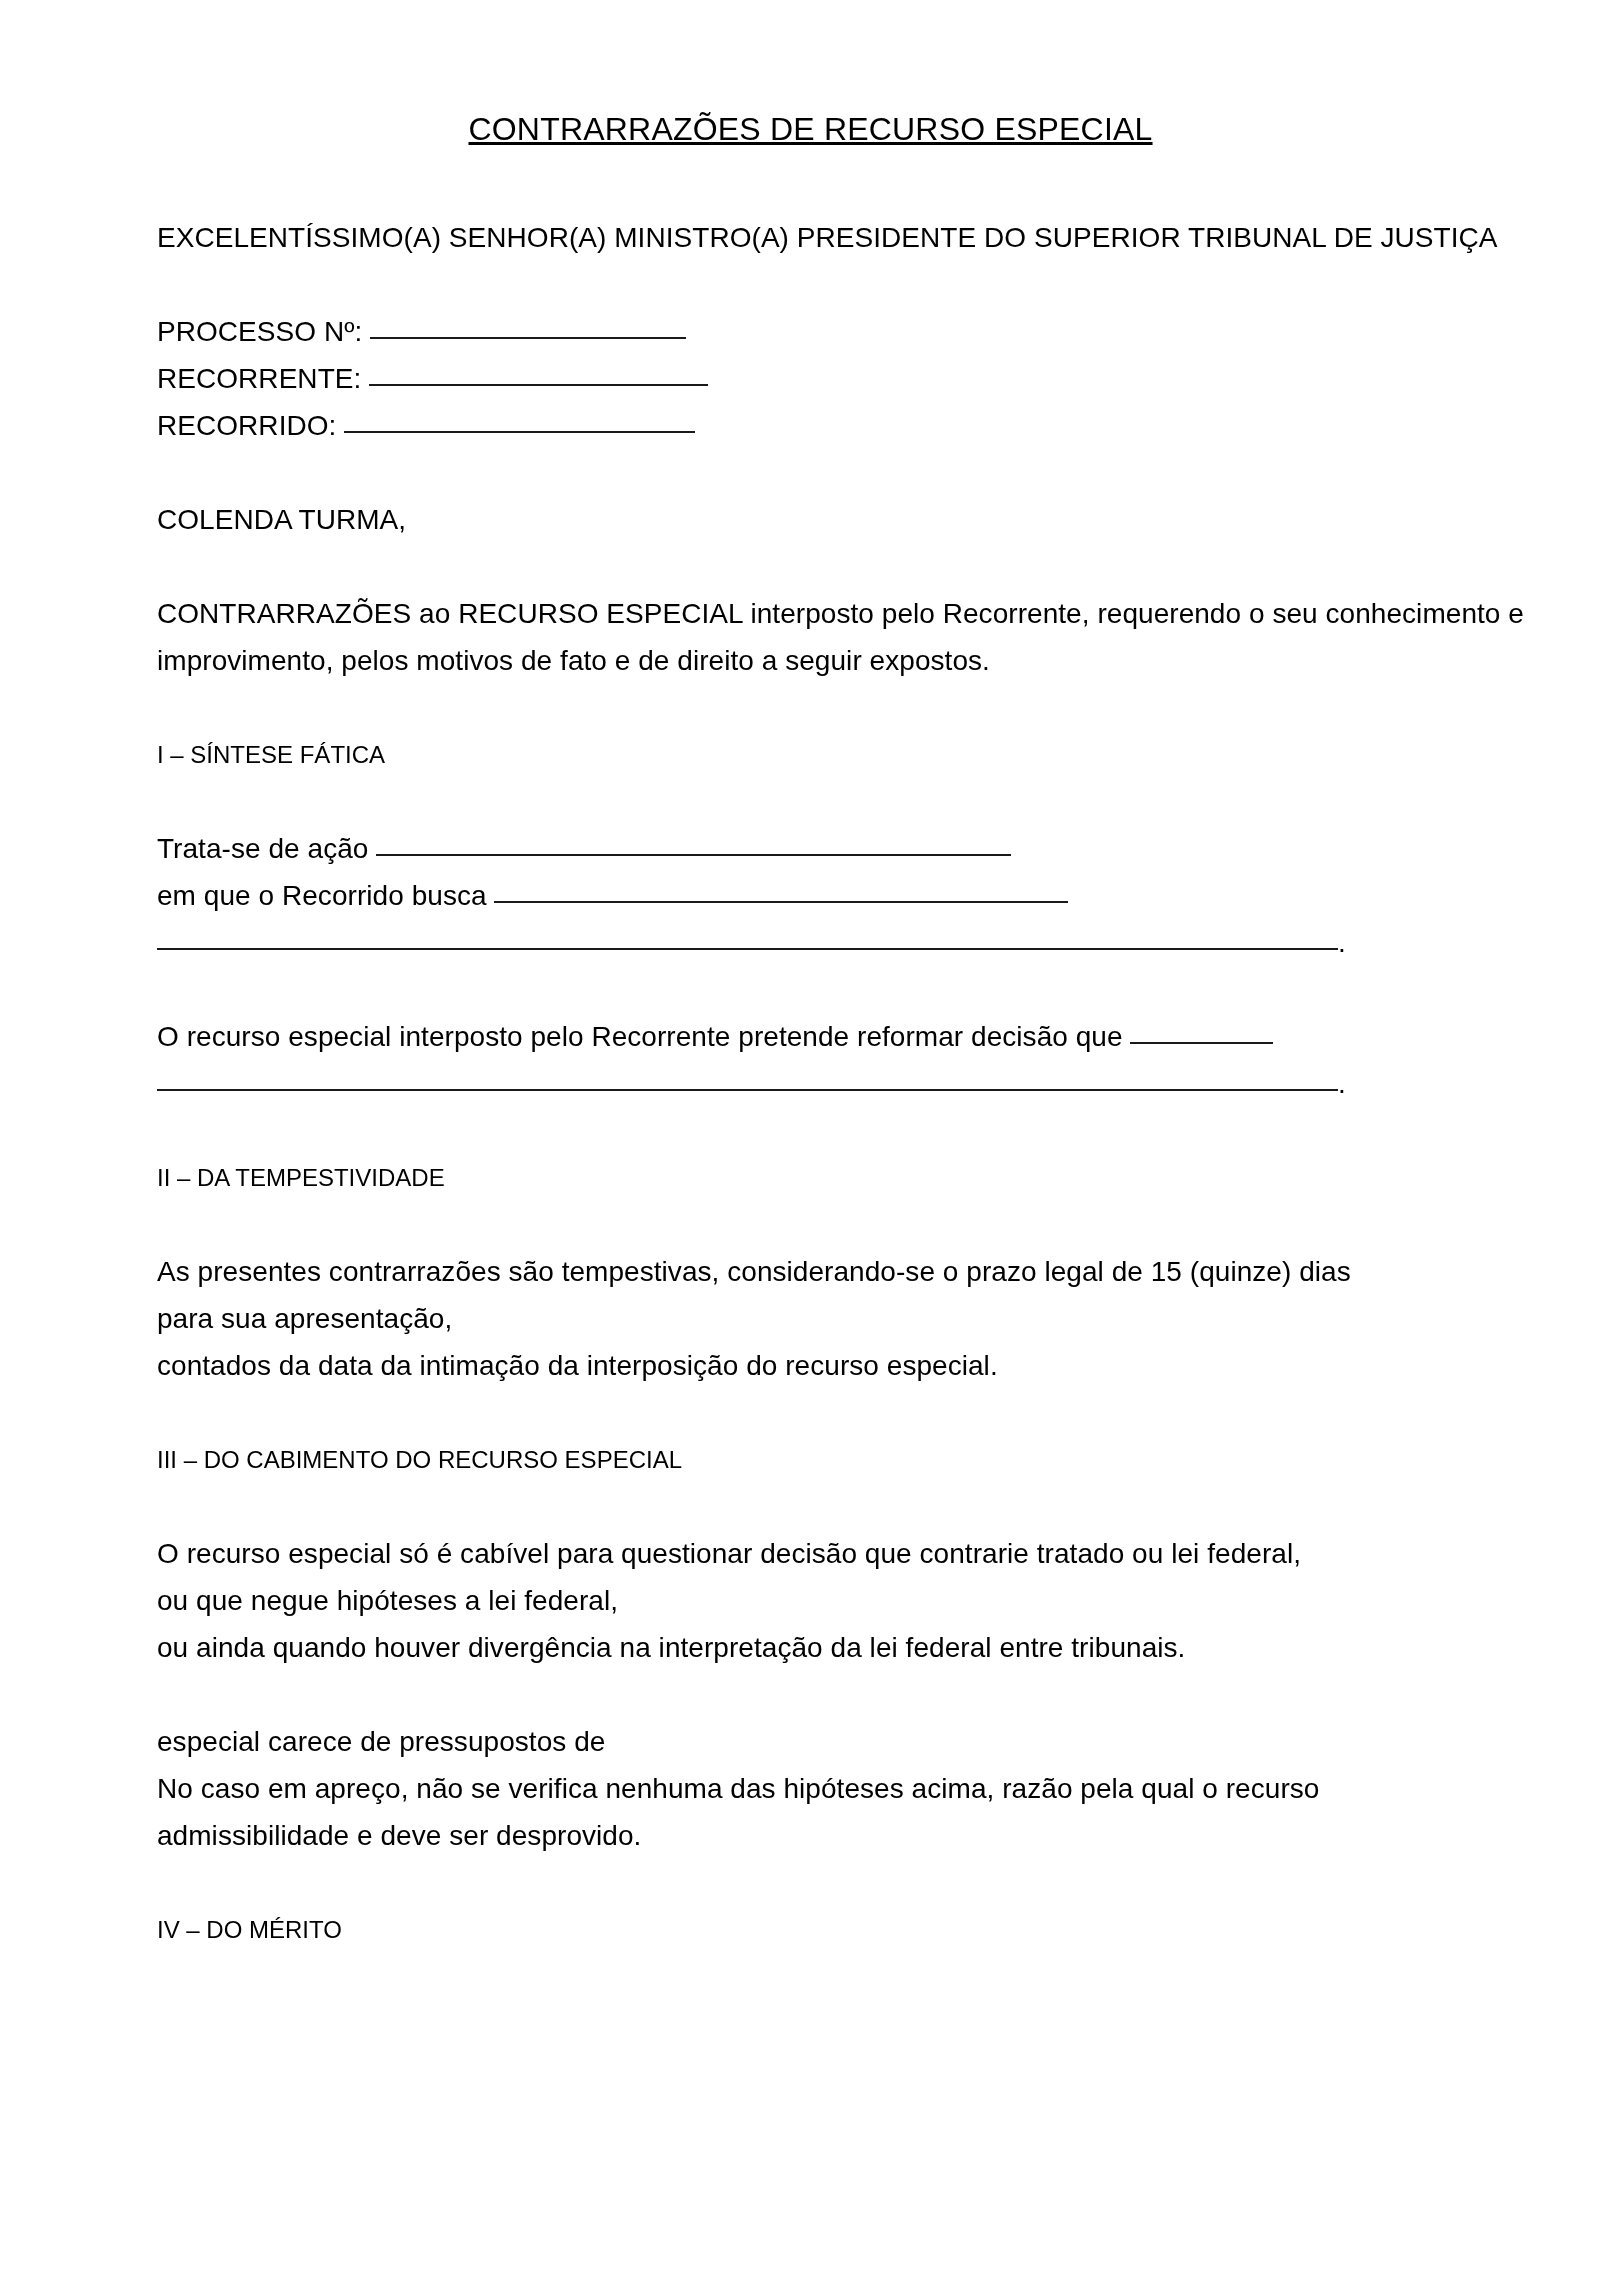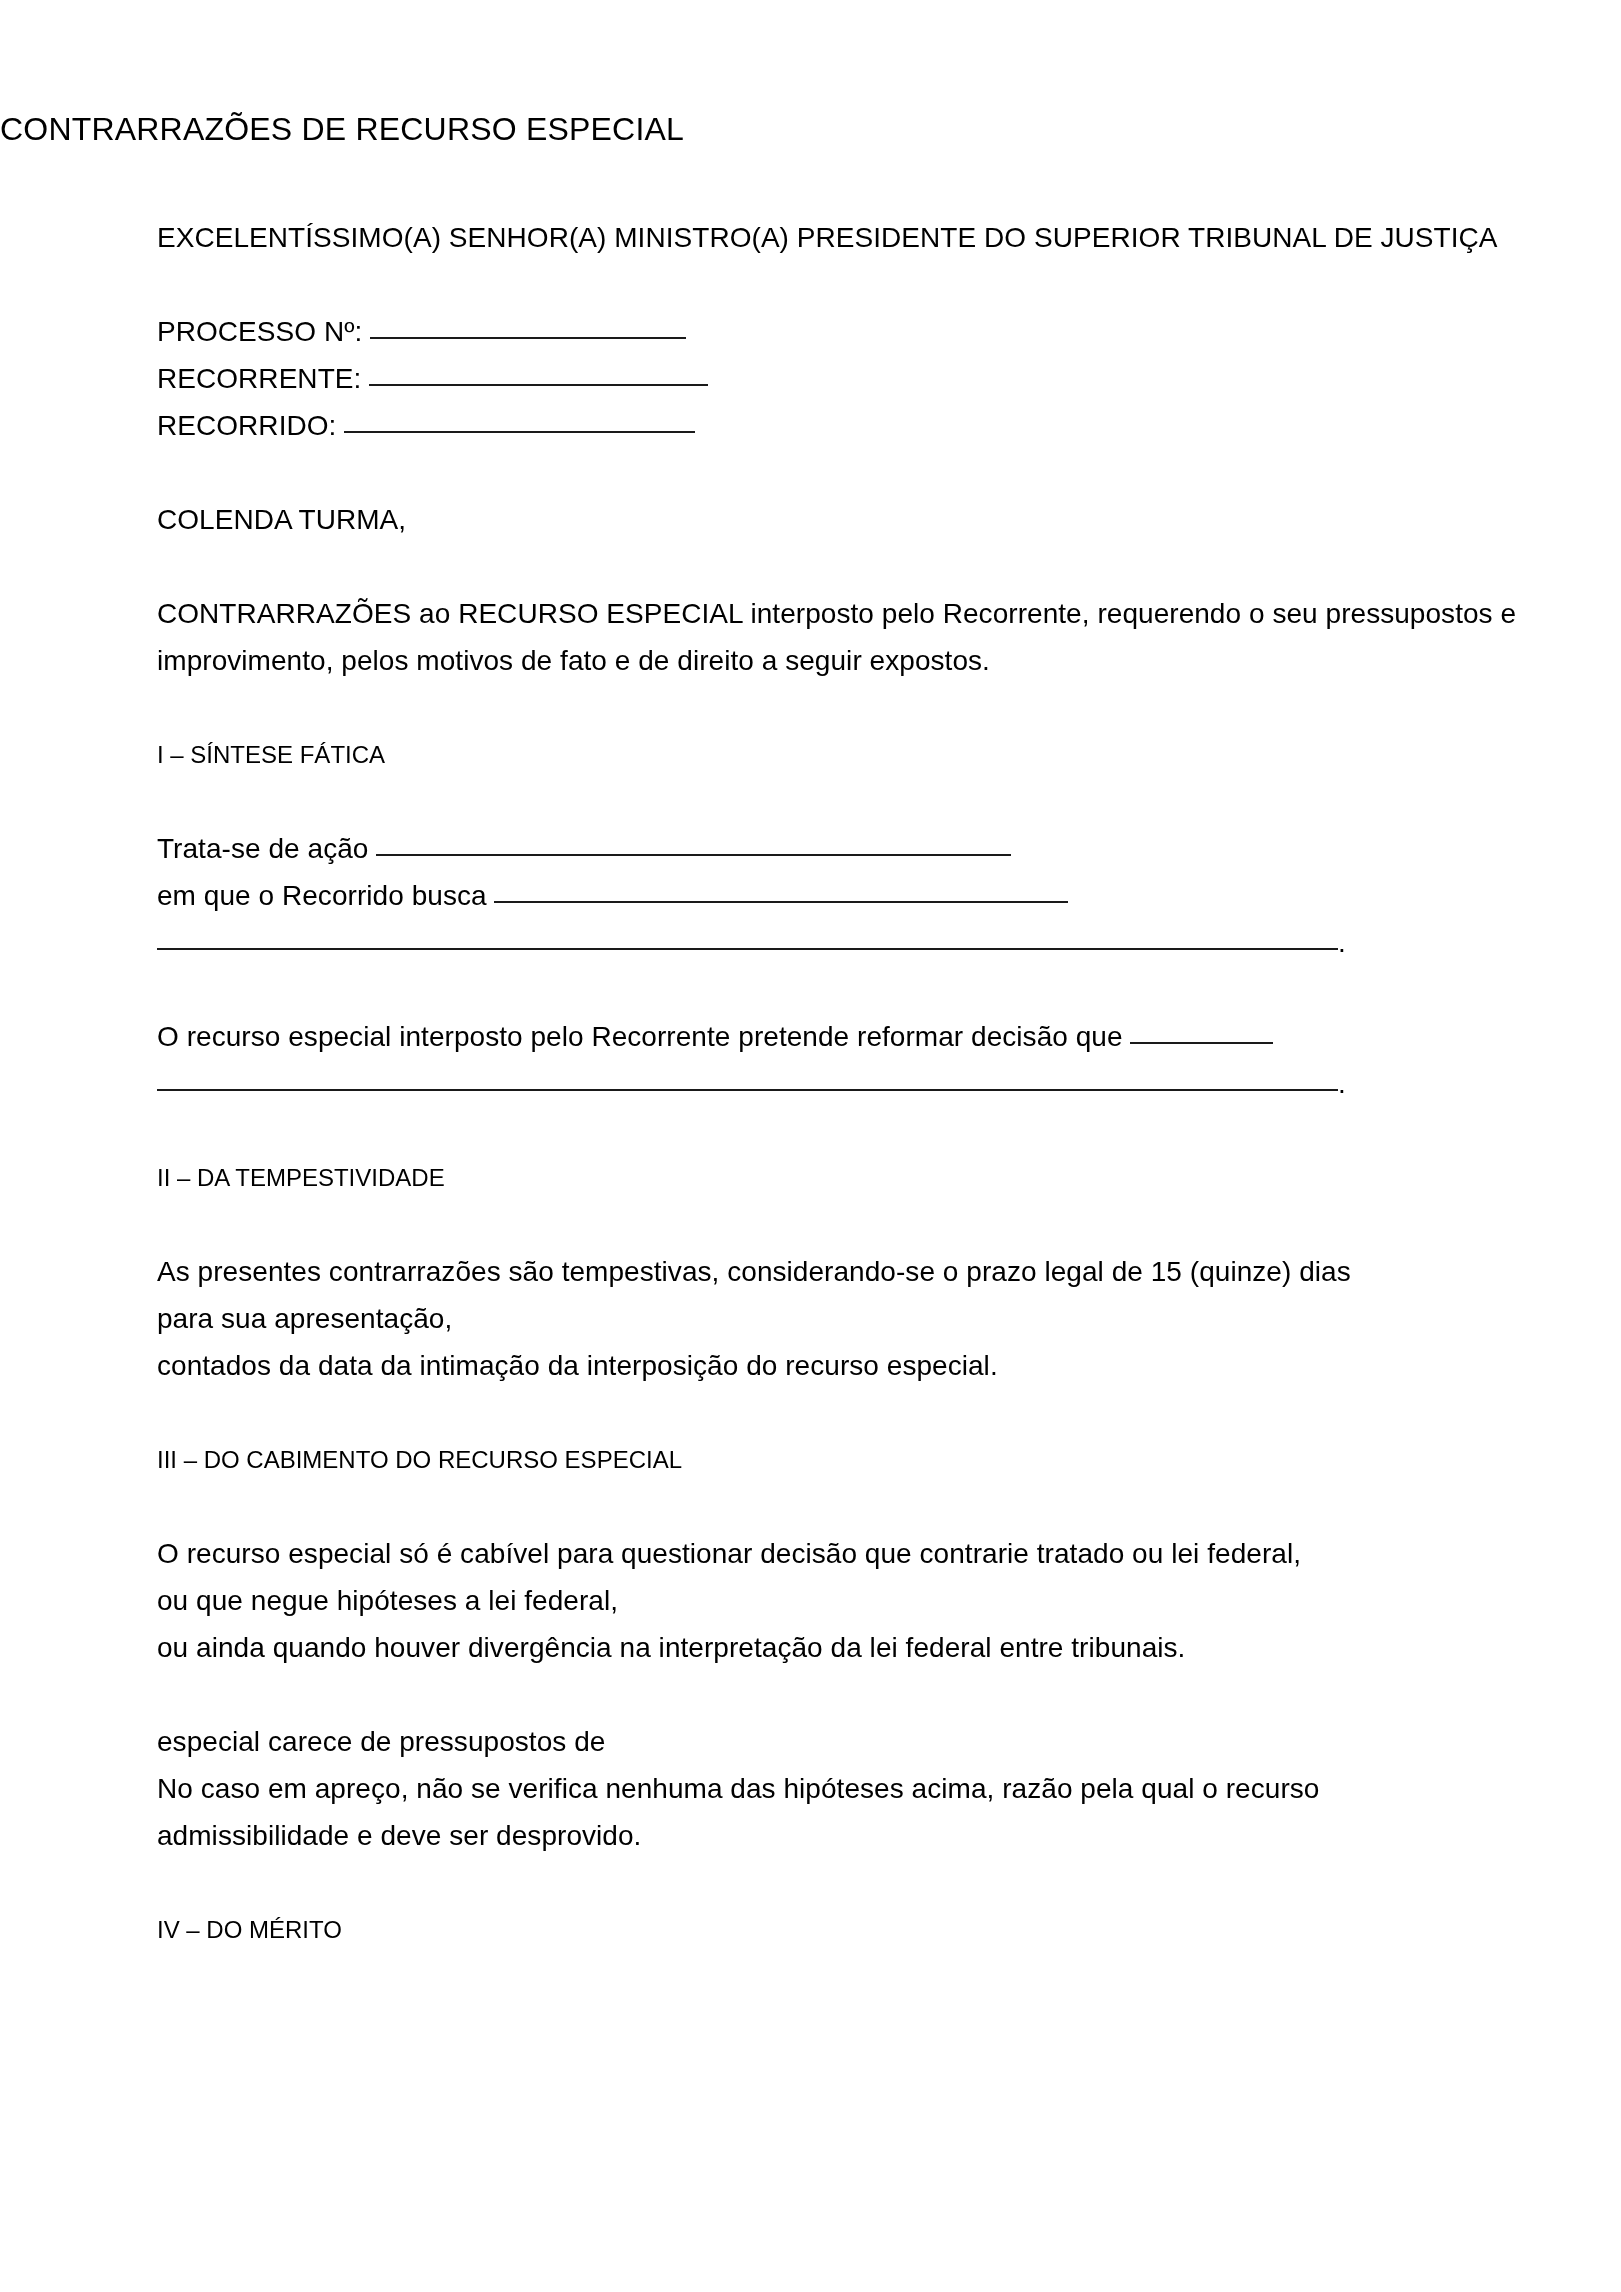--- a/index.html
+++ b/index.html
@@ -15,25 +15,26 @@
     font-family: "Liberation Sans", sans-serif;
     color: #000000;
     box-sizing: border-box;
     overflow: hidden;
   }
   .doc-title {
     position: absolute;
     top: 110px;
     left: 0;
     width: 1621px;
-    text-align: left;
+    text-align: center;
     font-size: 32px;
     line-height: 39px;
     letter-spacing: 0.2px;
     white-space: nowrap;
+    text-decoration: underline;
   }
   .body-col {
     position: absolute;
     left: 157px;
     top: 214px;
     width: 1333px;
   }
   .line {
     font-size: 28px;
     line-height: 47px;
@@ -87,21 +88,21 @@
       <span>RECORRIDO:</span>
       <span class="blank w-recdo"></span>
     </div>
 
     <div class="gap-m"></div>
 
     <div class="line">COLENDA TURMA,</div>
 
     <div class="gap-m"></div>
 
-    <div class="line">CONTRARRAZÕES ao RECURSO ESPECIAL interposto pelo Recorrente, requerendo o seu pressupostos e</div>
+    <div class="line">CONTRARRAZÕES ao RECURSO ESPECIAL interposto pelo Recorrente, requerendo o seu conhecimento e</div>
     <div class="line">improvimento, pelos motivos de fato e de direito a seguir expostos.</div>
 
     <div class="gap-m"></div>
 
     <div class="heading">I – SÍNTESE FÁTICA</div>
 
     <div class="gap-m"></div>
 
     <div class="line">
       <span>Trata-se de ação </span><span class="blank w-acao"></span>

